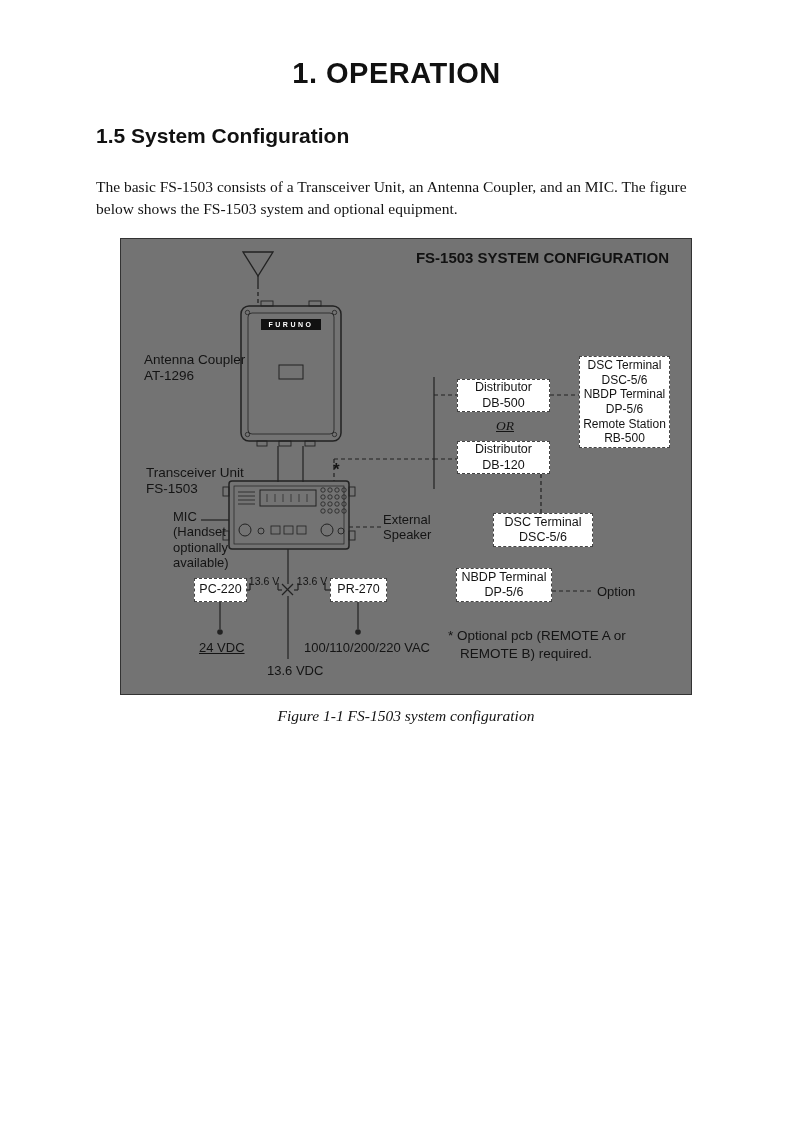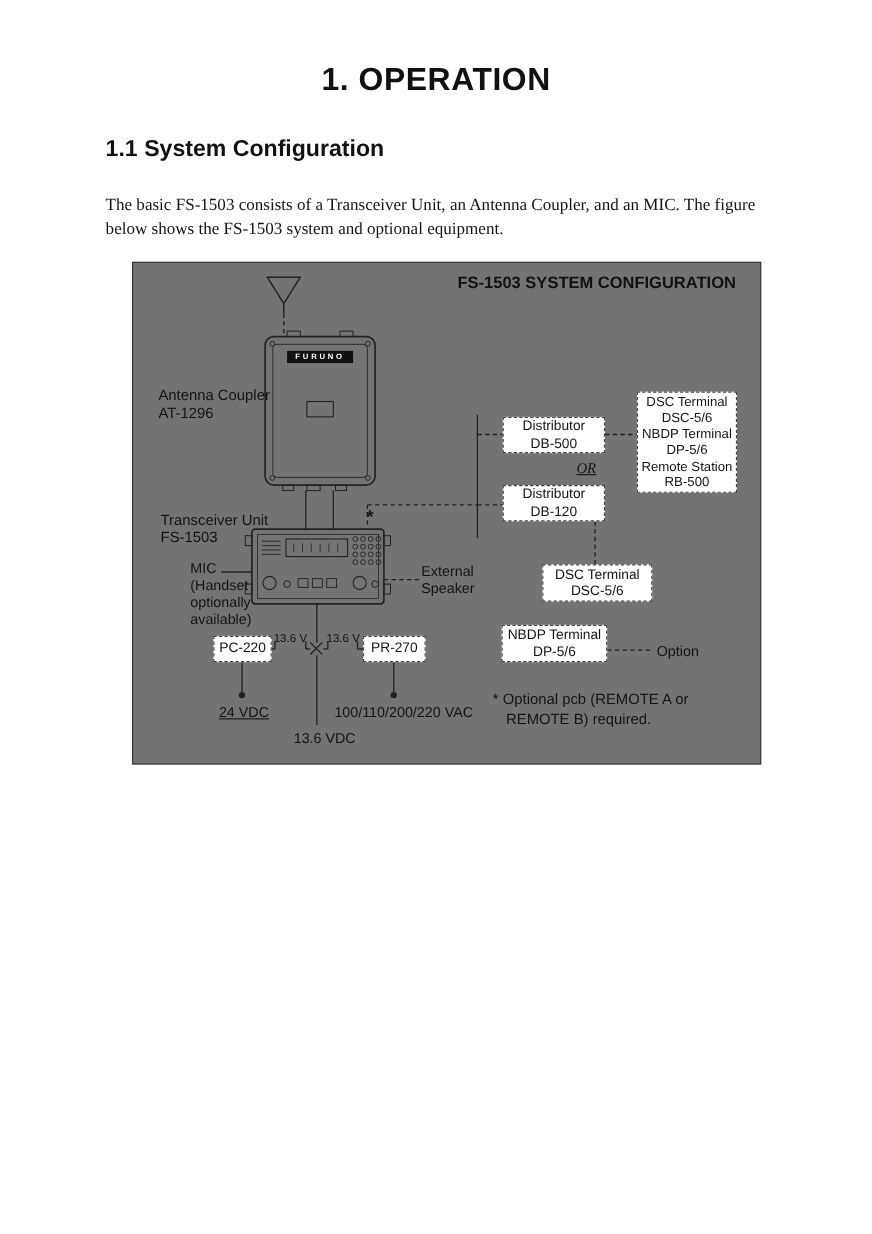--- a/index.html
+++ b/index.html
@@ -38,21 +38,20 @@
   .dbox {
     position:absolute; border:1.2px dashed #444; background:#fff;
     display:flex; align-items:center; justify-content:center; text-align:center;
     font-family:"Liberation Sans", sans-serif; font-size:12.5px; line-height:1.22;
   }
   .dbox span { white-space:pre-line; }
   .or-label {
     position:absolute; left:375px; top:179px;
     font-family:"Liberation Serif", serif; font-style:italic; font-size:13.5px;
     text-decoration:underline;
-    margin-left:28px;
   }
   .ast {
     position:absolute; left:212px; top:221px;
     font-family:"Liberation Sans", sans-serif; font-weight:bold; font-size:17px;
   }
   .note {
     position:absolute; left:327px; top:388px;
     font-family:"Liberation Sans", sans-serif; font-size:13.5px; line-height:1.35;
   }
   .note .l2 { padding-left:12px; }
@@ -70,21 +69,21 @@
     font-weight:bold; font-size:15.5px;padding-left:44px;
   }
   svg.lines { position:absolute; left:0; top:0; width:572px; height:457px; }
 </style>
 </head>
 <body>
 
 <div class="page">
 
   <div class="h1">1. OPERATION</div>
-  <div class="h2">1.1 System Configuration</div>
+  <div class="h2">1.5 System Configuration</div>
   <div class="para">The basic FS-1503 consists of a Transceiver Unit, an Antenna Coupler, and an MIC. The figure below shows the FS-1503 system and optional equipment.</div>
 
   <div class="figure">
 
     <svg class="lines" viewBox="0 0 572 457">
       <g stroke="#222" stroke-width="1.3" fill="none">
         <polygon points="122,13 152,13 137,37"></polygon>
         <line x1="137" y1="37" x2="137" y2="46"></line>
         <line x1="137" y1="46" x2="137" y2="67" stroke-dasharray="4 3"></line>
       </g>
@@ -264,15 +263,16 @@
     <div class="lbl" style="left:183px; top:401px;">100/110/200/220 VAC</div>
     <div class="lbl" style="left:146px; top:424px;">13.6 VDC</div>
 
     <div class="note">
       <div class="l1">* Optional pcb (REMOTE A or</div>
       <div class="l2">REMOTE B) required.</div>
     </div>
 
   </div>
 
+  <div class="caption">Figure 1-1 FS-1503 system configuration</div>
   <div class="pagenum">1-1</div>
 
 </div>
 
 </body></html>

